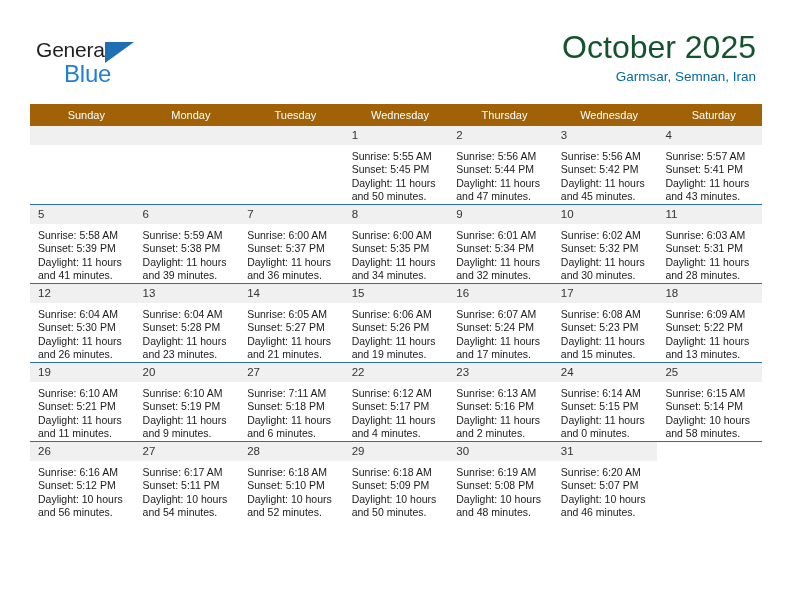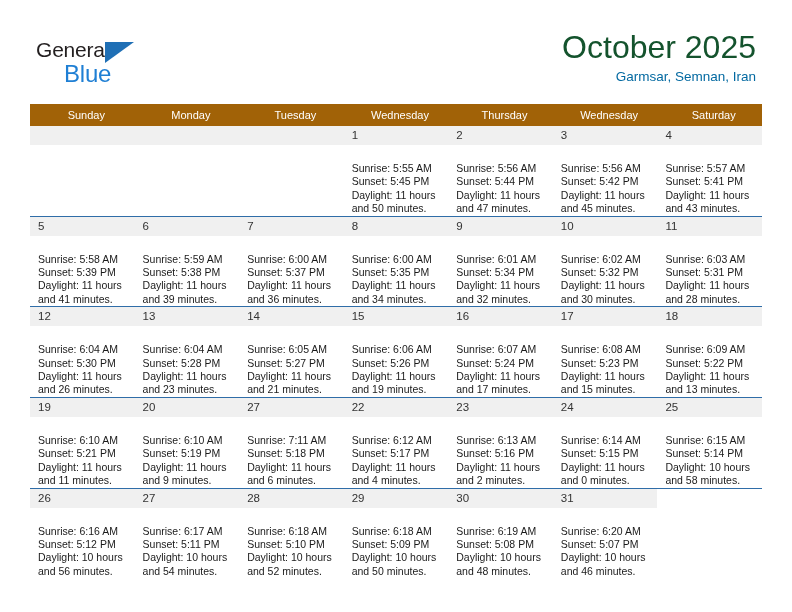--- a/index.html
+++ b/index.html
@@ -121,21 +121,21 @@
     min-height: 12px;
   }
   td.empty .daynum {
     background: #f0f0f0;
   }
   td.blank-cell {
     background: #ffffff;
   }
   .info {
     display: block;
-    padding: 17px 6px 0 8px;
+    padding: 5px 6px 0 8px;
     font-size: 10.5px;
     line-height: 13.4px;
     color: #1a1a1a;
   }
   .info span {
     display: block;
     white-space: nowrap;
   }
 </style>
 </head>

